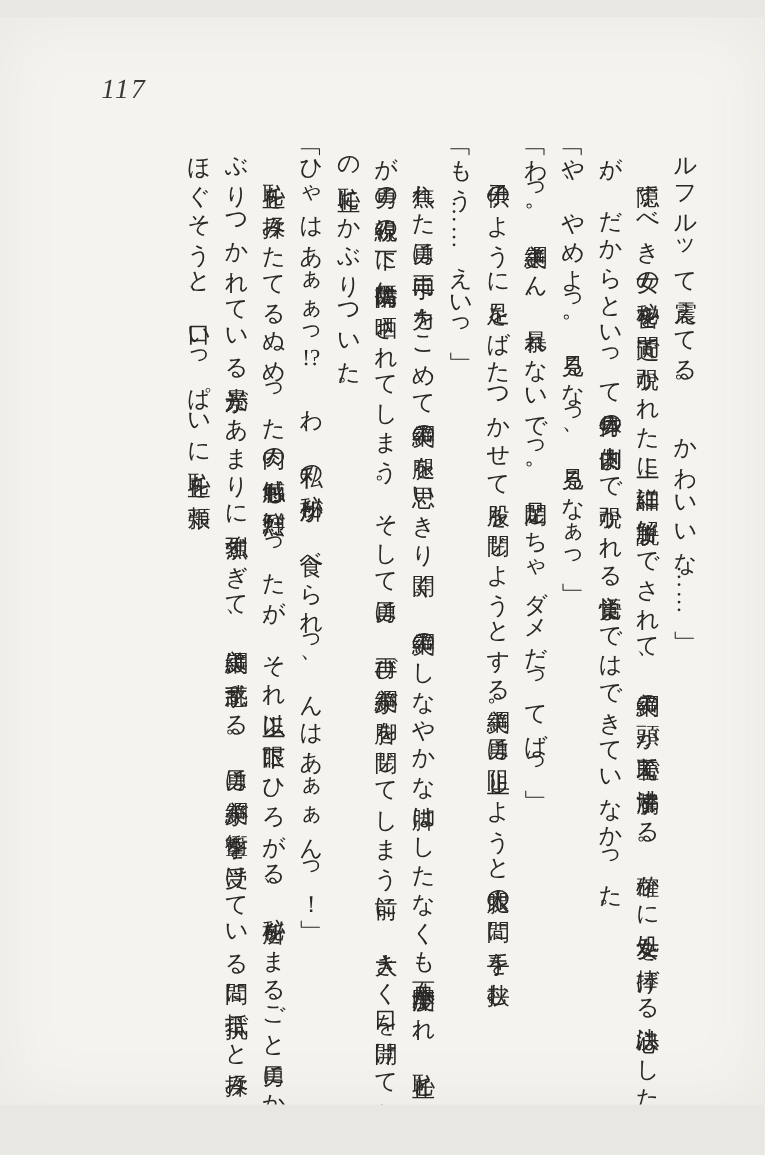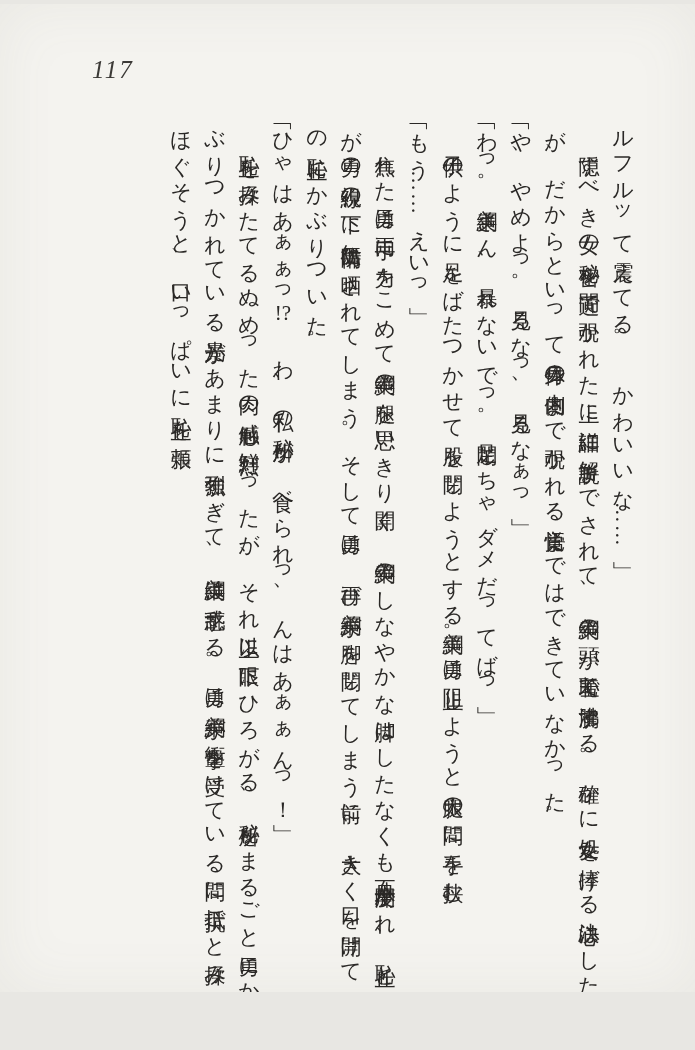--- a/index.html
+++ b/index.html
@@ -4,21 +4,21 @@
 <style>
   html, body {
     margin: 0;
     padding: 0;
     background: #e8e7e3;
   }
   .page {
     position: relative;
     width: 695px;
     height: 988px;
-    margin: 4px auto;
+    margin: 16px auto;
     background: #f4f3ef;
     overflow: hidden;
     box-shadow: inset 0 0 60px rgba(120,115,105,0.08);
     font-family: "Liberation Serif", "DejaVu Serif", serif;
   }
   .page-number {
     position: absolute;
     top: 52px;
     left: 92px;
     font-size: 25px;

